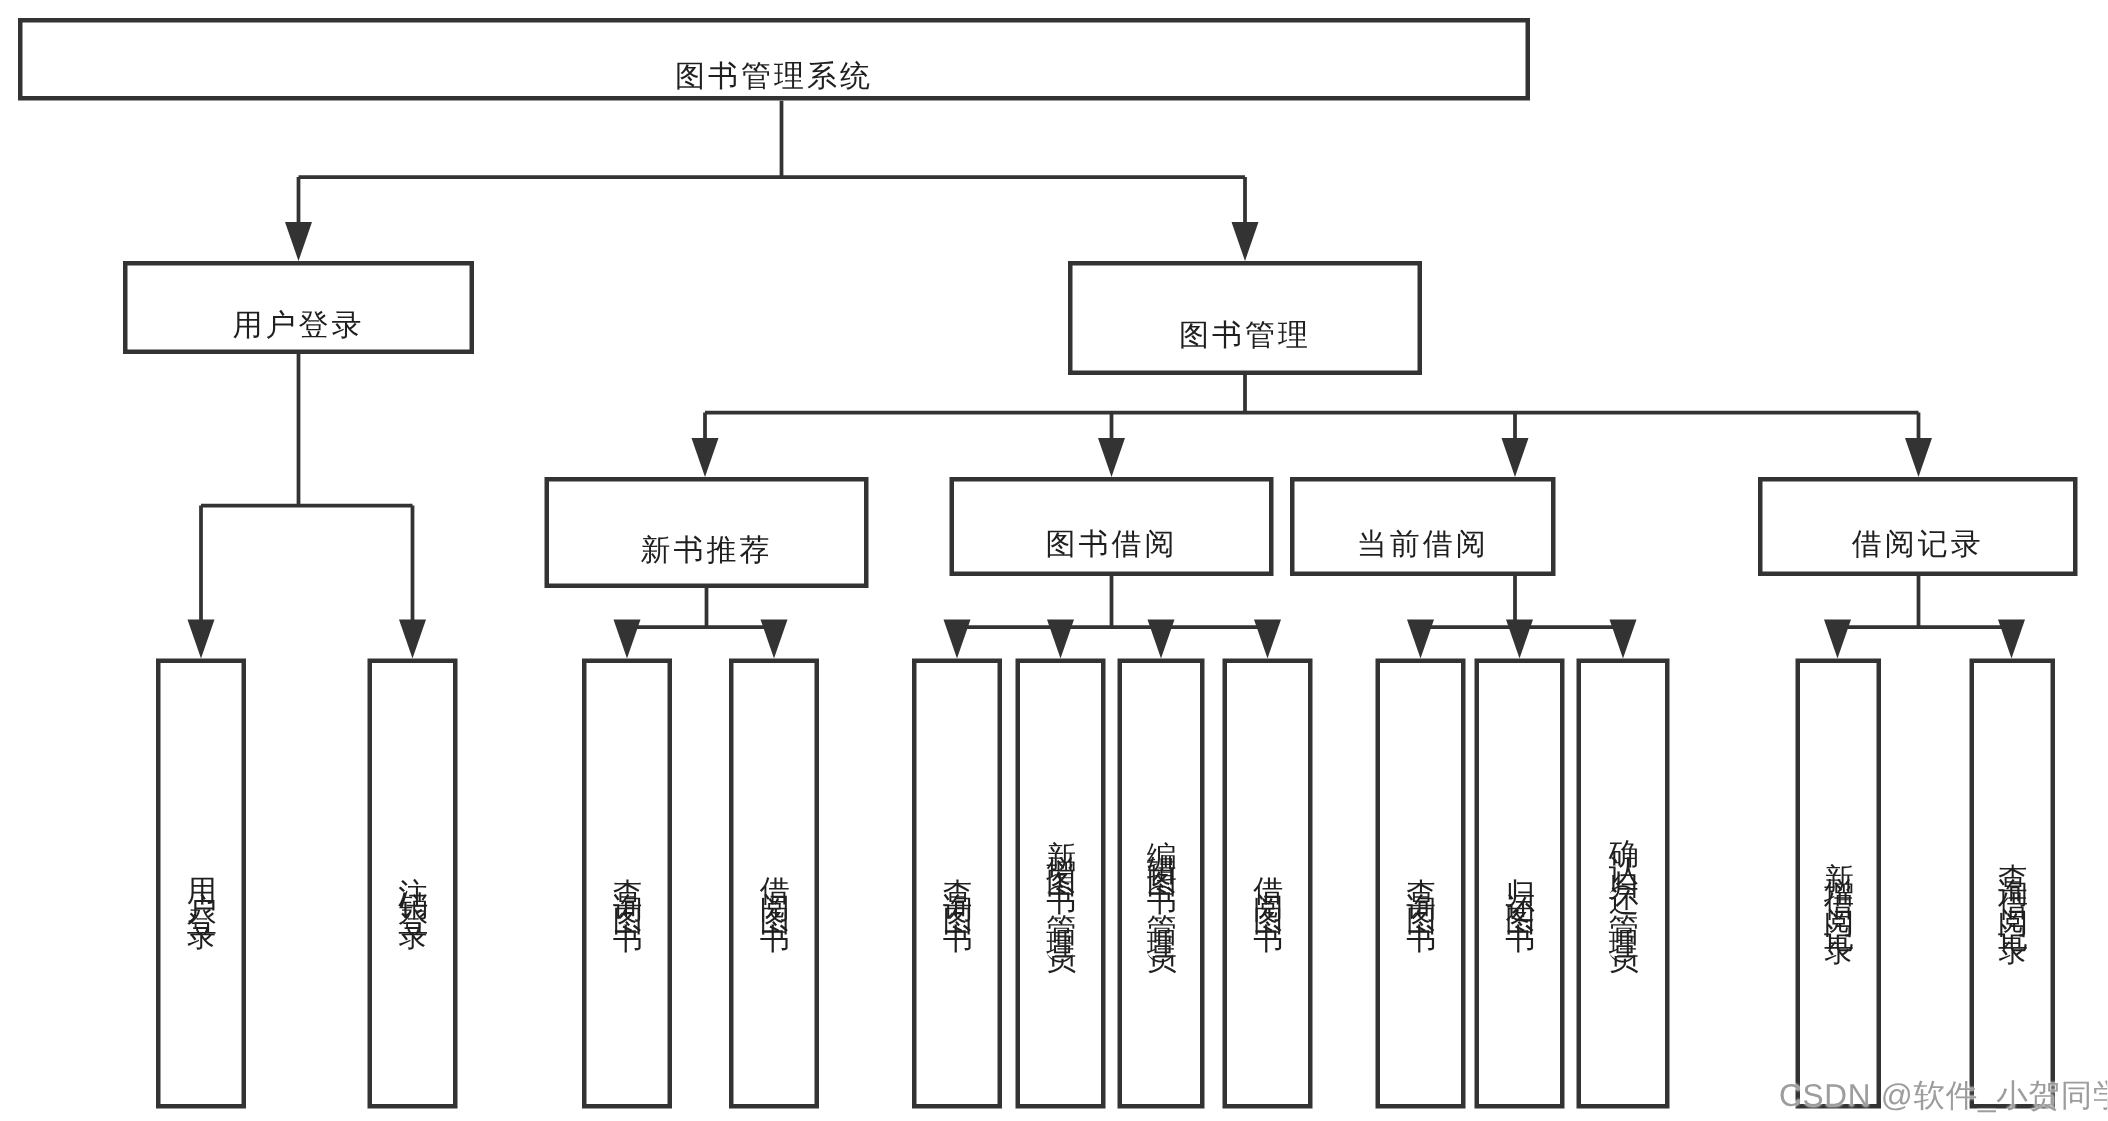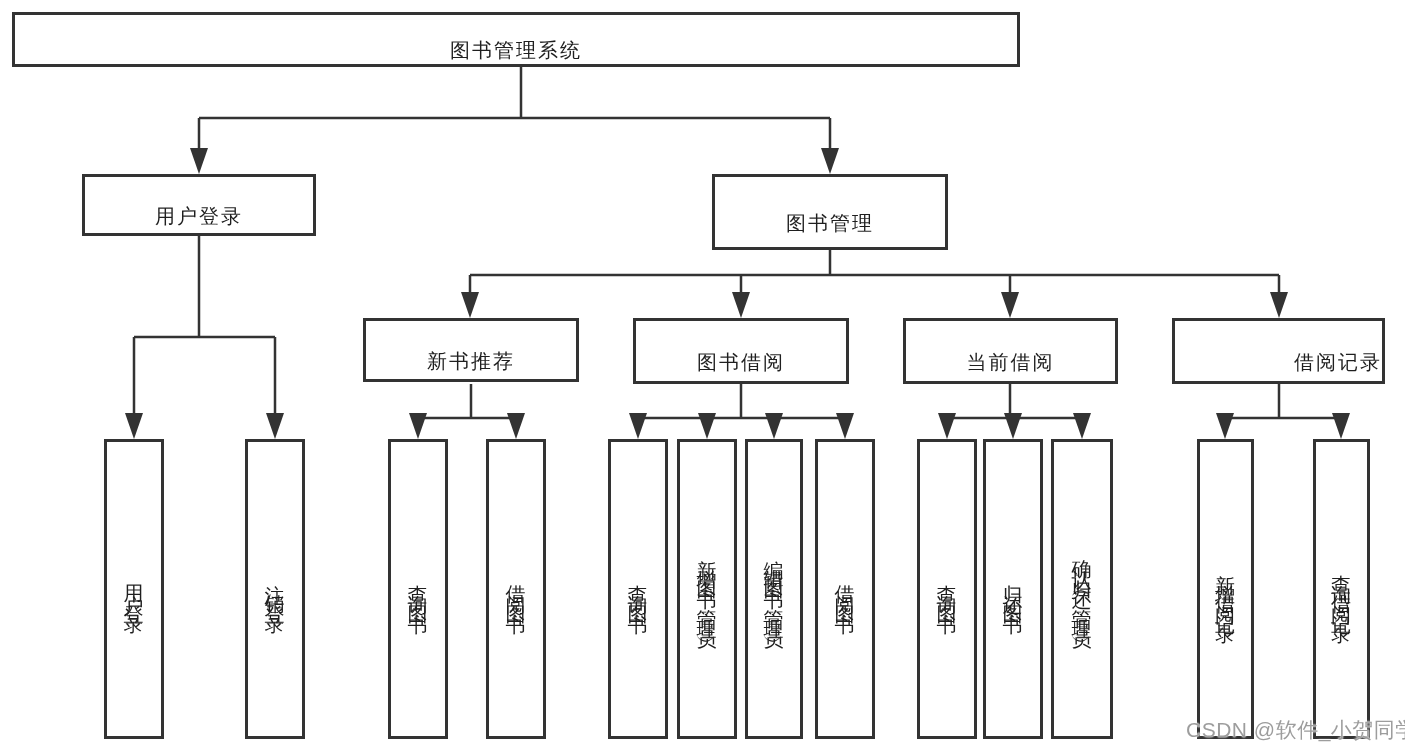--- a/index.html
+++ b/index.html
@@ -95,30 +95,30 @@
     <span class="h-label">图书管理系统</span>
   </div>
 
   <div class="box" style="left:82px;top:174px;width:234px;height:62px;">
     <span class="h-label">用户登录</span>
   </div>
   <div class="box" style="left:712px;top:174px;width:236px;height:76px;">
     <span class="h-label">图书管理</span>
   </div>
 
-  <div class="box" style="left:363px;top:318px;width:216px;height:64px;">
+  <div class="box" style="left:363px;top:318px;width:216px;height:74px;">
     <span class="h-label">新书推荐</span>
   </div>
   <div class="box" style="left:633px;top:318px;width:216px;height:66px;align-items:center;">
     <span class="h-label">图书借阅</span>
   </div>
-  <div class="box" style="left:903px;top:318px;width:215px;height:66px;">
+  <div class="box" style="left:860px;top:318px;width:177px;height:66px;">
     <span class="h-label">当前借阅</span>
   </div>
-  <div class="box" style="left:1172px;top:318px;width:213px;height:66px;justify-content:flex-end;">
+  <div class="box" style="left:1172px;top:318px;width:213px;height:66px;">
     <span class="h-label">借阅记录</span>
   </div>
 
   <div class="box" style="left:104px;top:439px;width:60px;height:300px;">
     <span class="vtext">用户登录</span>
   </div>
   <div class="box" style="left:245px;top:439px;width:60px;height:300px;">
     <span class="vtext">注销登录</span>
   </div>
 

